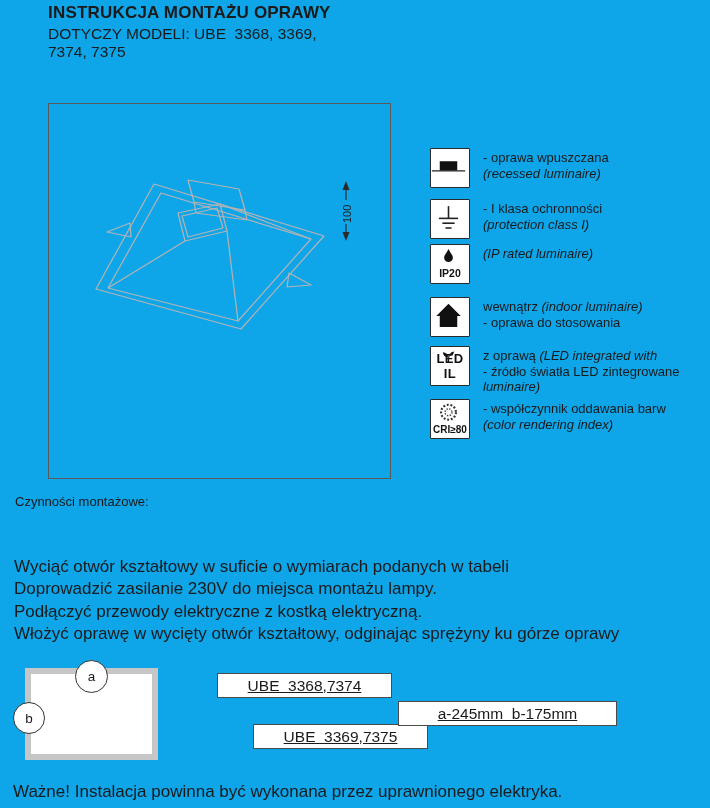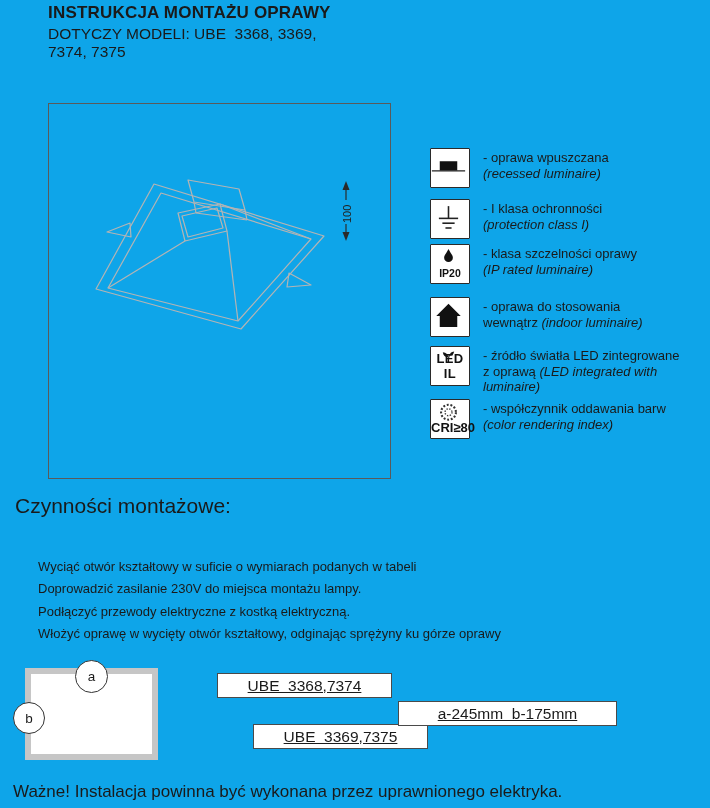--- a/index.html
+++ b/index.html
@@ -17,28 +17,28 @@
   .draw-frame{left:48px;top:103px;width:341px;height:374px;border:1px solid #5a5a5a;}
 
   
   .legend-item{left:430px;display:flex;align-items:flex-start;}
   .icon-box{position:relative;width:38px;height:38px;border:1.6px solid #2a2a2a;
             border-radius:1px;flex:0 0 auto;background:#fff;}
   .icon-box svg{position:absolute;left:0;top:0;}
   .icon-cap{position:absolute;left:0;right:0;text-align:center;font-weight:bold;color:#111;}
   .cap-ip{bottom:4px;font-size:10.5px;}
   .cap-led{bottom:4px;font-size:13px;letter-spacing:.4px;}
-  .cap-cri{bottom:3px;font-size:13px;}
+  .cap-cri{bottom:3px;font-size:10px;}
   .legend-text{margin-left:13px;padding-top:2px;font-size:13px;line-height:15.5px;}
   .lline span{white-space:pre;}
   .it{font-style:italic;}
 
   
-  .section-heading{left:15px;top:494px;font-size:21px;}
-  .steps{left:14px;top:556px;font-size:13px;line-height:22.4px;margin-left:24px;}
+  .section-heading{left:15px;top:494px;font-size:13px;}
+  .steps{left:14px;top:556px;font-size:17px;line-height:22.4px;}
 
   
   .cutout-rect{left:25px;top:668px;width:121px;height:80px;border:6px solid #c6c6c6;background:#fff;}
   .bubble{border:1.2px solid #333;border-radius:50%;background:#fff;display:flex;
           align-items:center;justify-content:center;font-size:13.5px;}
   .bubble-a{left:75px;top:660px;width:31px;height:31px;}
   .bubble-b{left:13px;top:702px;width:30px;height:30px;}
 
   
   .tcell{border:1.5px solid #4a4a4a;text-align:center;font-size:15.5px;display:flex;
@@ -124,49 +124,48 @@
   </div>
 
   <div class="abs legend-item" style="top:244px">
     <div class="icon-box">
       <svg width="35" height="35" viewBox="0 0 40 40">
         <path d="M20,4.5 C18,9 15,11.5 15,14.5 A5,5 0 0 0 25,14.5 C25,11.5 22,9 20,4.5 Z" fill="#111"></path>
       </svg>
       <div class="icon-cap cap-ip">IP20</div>
     </div>
     <div class="legend-text">
-      <div class="lline"><span>- klasa szczelności oprawy</span></div>
       <div class="lline"><span class="it">(IP rated luminaire)</span></div>
     </div>
   </div>
 
   <div class="abs legend-item" style="top:297px">
     <div class="icon-box">
       <svg width="35" height="35" viewBox="0 0 40 40">
         <polygon points="20,6.5 34,20.5 30,20.5 30,33 10,33 10,20.5 6,20.5" fill="#111"></polygon>
       </svg>
     </div>
     <div class="legend-text">
+      <div class="lline"><span>wewnątrz </span><span class="it">(indoor luminaire)</span></div>
       <div class="lline"><span>- oprawa do stosowania</span></div>
-      <div class="lline"><span>wewnątrz </span><span class="it">(indoor luminaire)</span></div>
     </div>
   </div>
 
   <div class="abs legend-item" style="top:346px">
     <div class="icon-box">
       <svg width="35" height="35" viewBox="0 0 40 40">
         <path d="M20,17 C20,13 20,11 21,8.5" stroke="#111" stroke-width="1.3" fill="none"></path>
         <path d="M19.5,11.5 C16,12 14,9.5 13.5,6 C17.5,6.2 19.2,8.5 19.5,11.5 Z" fill="#111"></path>
         <path d="M21,10 C21.5,7 23,5.5 26.5,5 C26,8.2 24,9.8 21,10 Z" fill="#111"></path>
       </svg>
       <div class="icon-cap cap-led">LED IL</div>
     </div>
     <div class="legend-text">
+      <div class="lline"><span>z oprawą </span><span class="it">(LED integrated with</span></div>
       <div class="lline"><span>- źródło światła LED zintegrowane</span></div>
-      <div class="lline"><span>z oprawą </span><span class="it">(LED integrated with</span></div>
       <div class="lline"><span class="it">luminaire)</span></div>
     </div>
   </div>
 
   <div class="abs legend-item" style="top:399px">
     <div class="icon-box">
       <svg width="35" height="35" viewBox="0 0 40 40">
         <circle cx="20" cy="14" r="8.5" fill="none" stroke="#333" stroke-width="2.4" stroke-dasharray="2.2 2"></circle>
         <circle cx="20" cy="14" r="4" fill="none" stroke="#333" stroke-width="1.6" stroke-dasharray="1.5 1.7"></circle>
       </svg>

